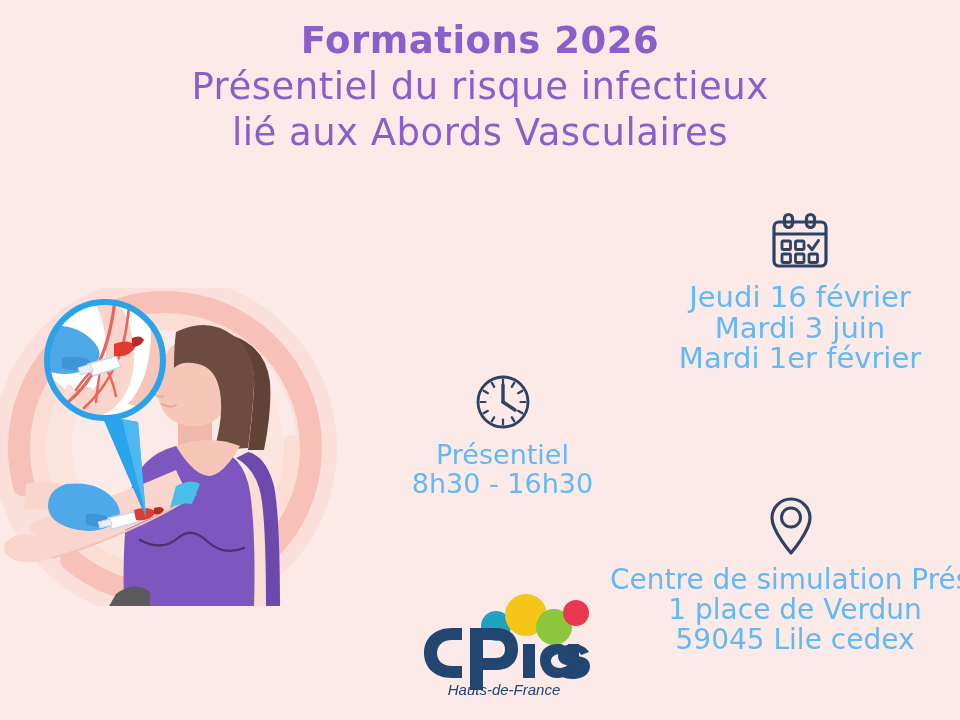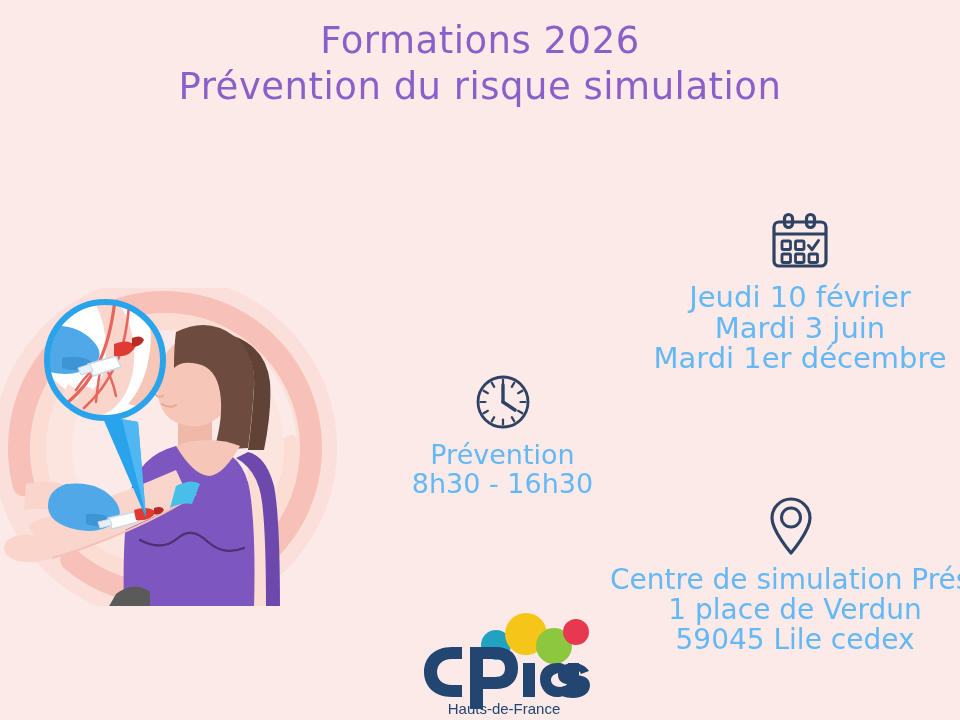--- a/index.html
+++ b/index.html
@@ -34,21 +34,21 @@
     line-height: 1.0;
   }
   .title-line {
     display: block;
     color: #8B5FC9;
     font-family: "DejaVu Sans", sans-serif;
     font-weight: 500;
     letter-spacing: 0.5px;
     white-space: nowrap;
   }
-  .title-line-1 { font-size: 37px; padding-bottom: 9px; }
+  .title-line-1 { font-size: 37px; padding-bottom: 9px; font-weight: bold; }
   .title-line-2 { font-size: 37px; padding-bottom: 9px; }
   .title-line-3 { font-size: 37px; }
 
   
   .illustration {
     position: absolute;
     left: -10px;
     top: 288px;
     width: 390px;
     height: 340px;
@@ -113,34 +113,36 @@
   }
   #location-block .info-lines .line:first-child {
     text-align: left;
     padding-left: 10px;
   }
 
   
   #logo-block {
     position: absolute;
     left: 418px;
-    top: 613px;
+    top: 594px;
     width: 180px;
     height: 105px;
+    font-style: italic;
   }
   #logo-block svg { display: block; }
 </style>
 </head>
 <body>
 
 <div id="poster">
 
   <div class="title-block">
     <span class="title-line title-line-1">Formations 2026</span>
-    <span class="title-line title-line-2">Prévention du risque simulation</span>
+    <span class="title-line title-line-2">Présentiel du risque infectieux</span>
+    <span class="title-line title-line-3">lié aux Abords Vasculaires</span>
   </div>
 
   <div class="illustration">
     <svg width="390" height="340" viewBox="0 0 390 340" xmlns="http://www.w3.org/2000/svg">
       <defs>
         <clipPath id="magClip">
           <circle cx="115" cy="72" r="58"></circle>
         </clipPath>
         <clipPath id="posterClip">
           <rect x="0" y="0" width="390" height="340"></rect>
@@ -255,23 +257,23 @@
           <rect x="13" y="29" width="8.5" height="8.5" rx="1.3" stroke-width="2.8"></rect>
           <rect x="26.5" y="29" width="8.5" height="8.5" rx="1.3" stroke-width="2.8"></rect>
           <rect x="13" y="42" width="8.5" height="8.5" rx="1.3" stroke-width="2.8"></rect>
           <rect x="26.5" y="42" width="8.5" height="8.5" rx="1.3" stroke-width="2.8"></rect>
           <rect x="40" y="42" width="8.5" height="8.5" rx="1.3" stroke-width="2.8"></rect>
           <path d="M39.5 33.5 l3.6 4.2 l6.4 -9.2" stroke-width="3" stroke-linecap="round" stroke-linejoin="round"></path>
         </g>
       </svg>
     </div>
     <div class="info-lines">
-      <span class="line">Jeudi 10 février</span>
+      <span class="line">Jeudi 16 février</span>
       <span class="line">Mardi 3 juin</span>
-      <span class="line">Mardi 1er décembre</span>
+      <span class="line">Mardi 1er février</span>
     </div>
   </div>
 
   <div class="info-block" id="schedule-block">
     <div class="icon-wrap">
       <svg width="60" height="60" viewBox="0 0 60 60" xmlns="http://www.w3.org/2000/svg">
         <g stroke="#2E4364" fill="none" stroke-linecap="round">
           <circle cx="30" cy="30" r="25" stroke-width="2.8"></circle>
           <g stroke-width="2.2">
             <path d="M30 7.5 V12.5"></path>
@@ -286,21 +288,21 @@
             <path d="M45.1 38.8 l4.3 2.5"></path>
             <path d="M18.7 49.4 l2.5 -4.3"></path>
             <path d="M38.8 14.9 l2.5 -4.3"></path>
           </g>
           <path d="M30 30 V13" stroke-width="3.4"></path>
           <path d="M30 30 L42 38" stroke-width="3.4"></path>
         </g>
       </svg>
     </div>
     <div class="info-lines">
-      <span class="line">Prévention</span>
+      <span class="line">Présentiel</span>
       <span class="line">8h30 - 16h30</span>
     </div>
   </div>
 
   <div class="info-block" id="location-block">
     <div class="icon-wrap">
       <svg width="52" height="62" viewBox="0 0 52 62" xmlns="http://www.w3.org/2000/svg">
         <g fill="none" stroke="#2E4364" stroke-width="3.2" stroke-linejoin="round">
           <path d="M26 58 C26 58 45 36 45 23 A19 19 0 1 0 7 23 C7 36 26 58 26 58 Z"></path>
           <circle cx="26" cy="22.5" r="9.5" stroke-width="3"></circle>

